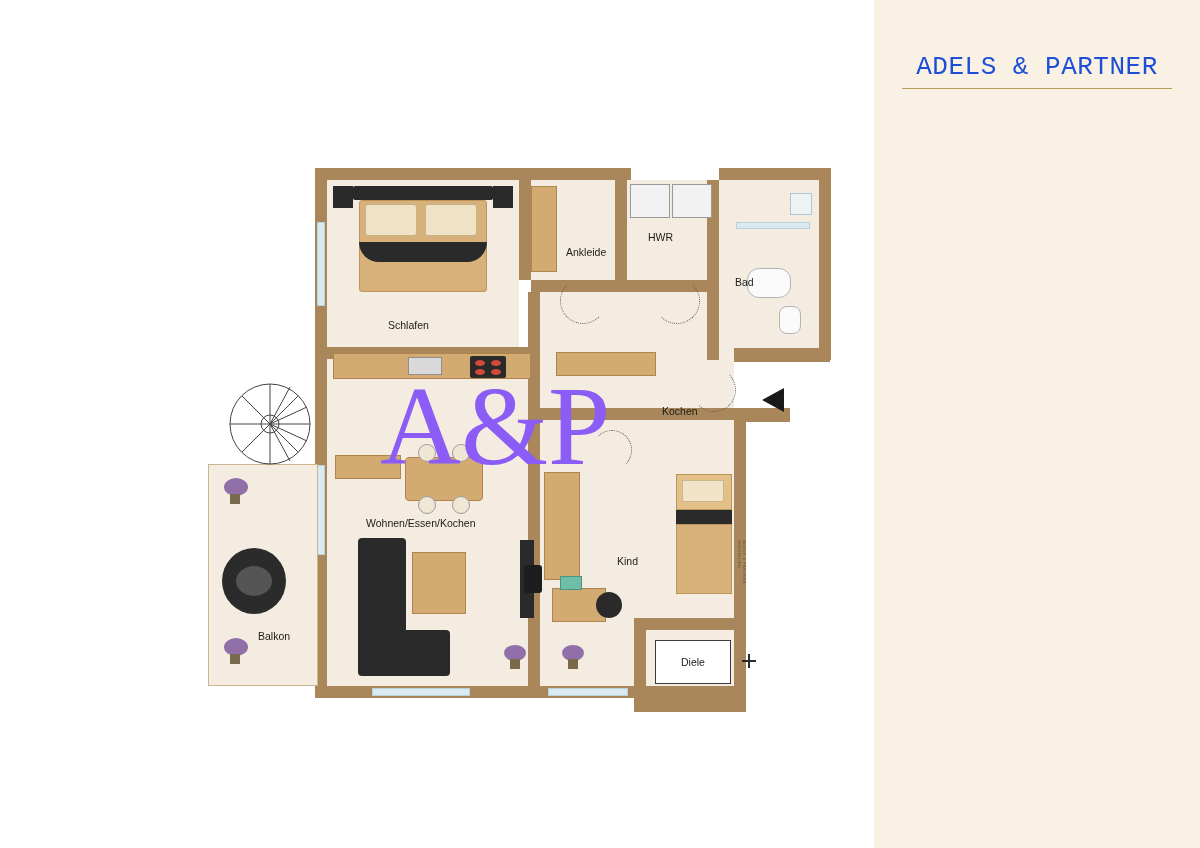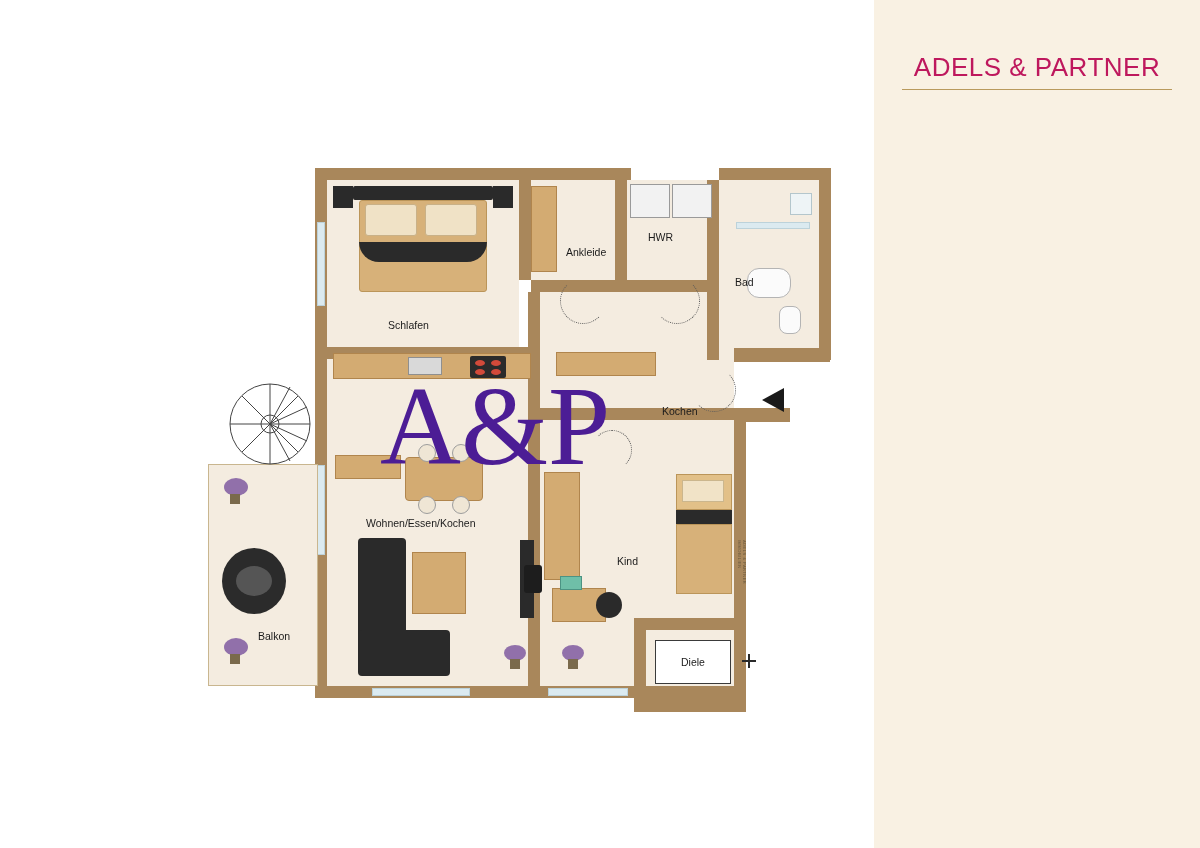--- a/index.html
+++ b/index.html
@@ -12,22 +12,22 @@
     position:relative;
   }
 
   
   #sidebar {
     position:absolute; left:874px; top:0; width:326px; height:848px;
     background:#f9f1e3;
   }
   #brand { position:absolute; left:0; top:52px; width:326px; text-align:center; }
   #brand .name {
-    font-family:Liberation Sans, sans-serif;
-    font-size:26px; letter-spacing:.5px; color:#be185d;
+    font-family:Liberation Mono, monospace;
+    font-size:26px; letter-spacing:.5px; color:#1d4ed8;
     white-space:nowrap;
   }
   #brand .rule {
     width:270px; height:1px; background:#b99a5d; margin:6px auto 5px auto;
   }
   #brand .sub {
     font-family:"Liberation Serif", serif;
     font-size:18px; letter-spacing:4px; color:#2b2b2b;
   }
 
@@ -38,21 +38,21 @@
   .room { position:absolute; background:#f4ece0; }
   .label {
     position:absolute; font-size:10.5px; color:#1b1b1b; white-space:nowrap;
   }
   .furn { position:absolute; }
 
   
   #wm-plan {
     position:absolute; left:380px; top:370px;
     font-family:"Liberation Serif", serif;
-    font-size:112px; color:#4c1d95; line-height:1;
+    font-size:112px; color:#8b5cf6; line-height:1;
     user-select:none; pointer-events:none;
   }
 
   .glass { position:absolute; background:#dbeaf0; border:1px solid #bcd2da; }
 
   .balkon-area {
     position:absolute; background:#f4ece0; border:1px solid #c9b68f;
   }
 
   .plant { position:absolute; width:26px; height:26px; }

